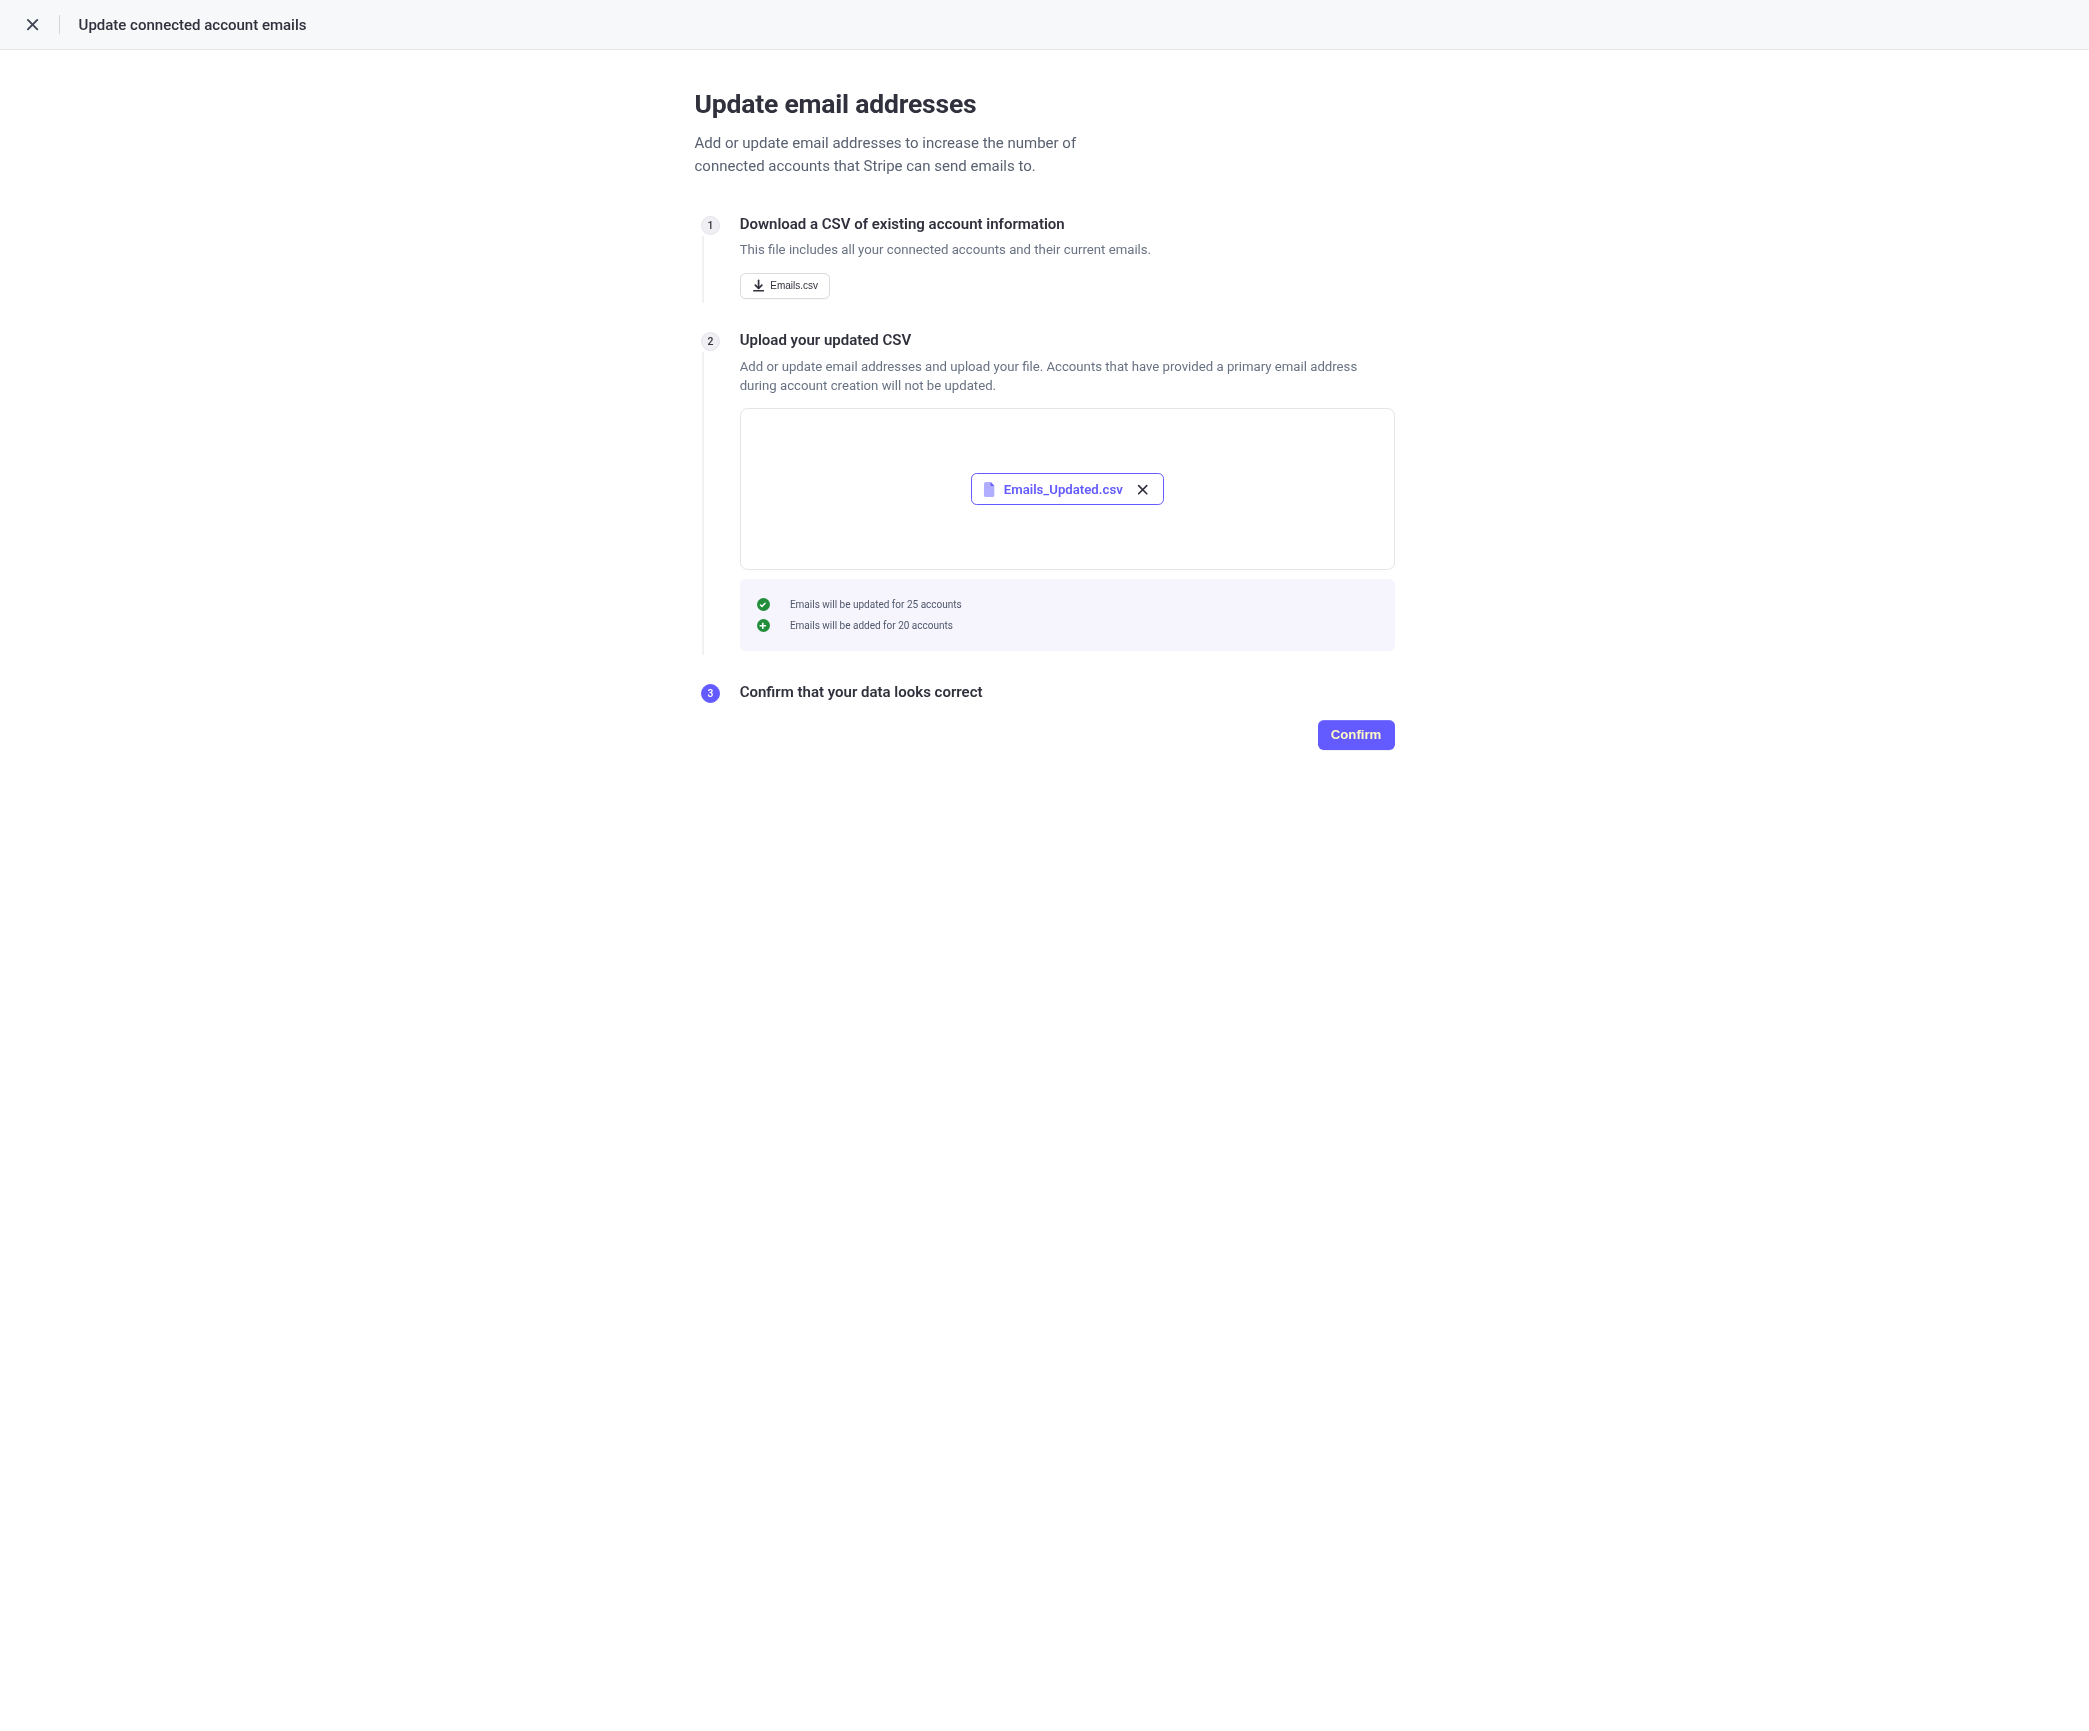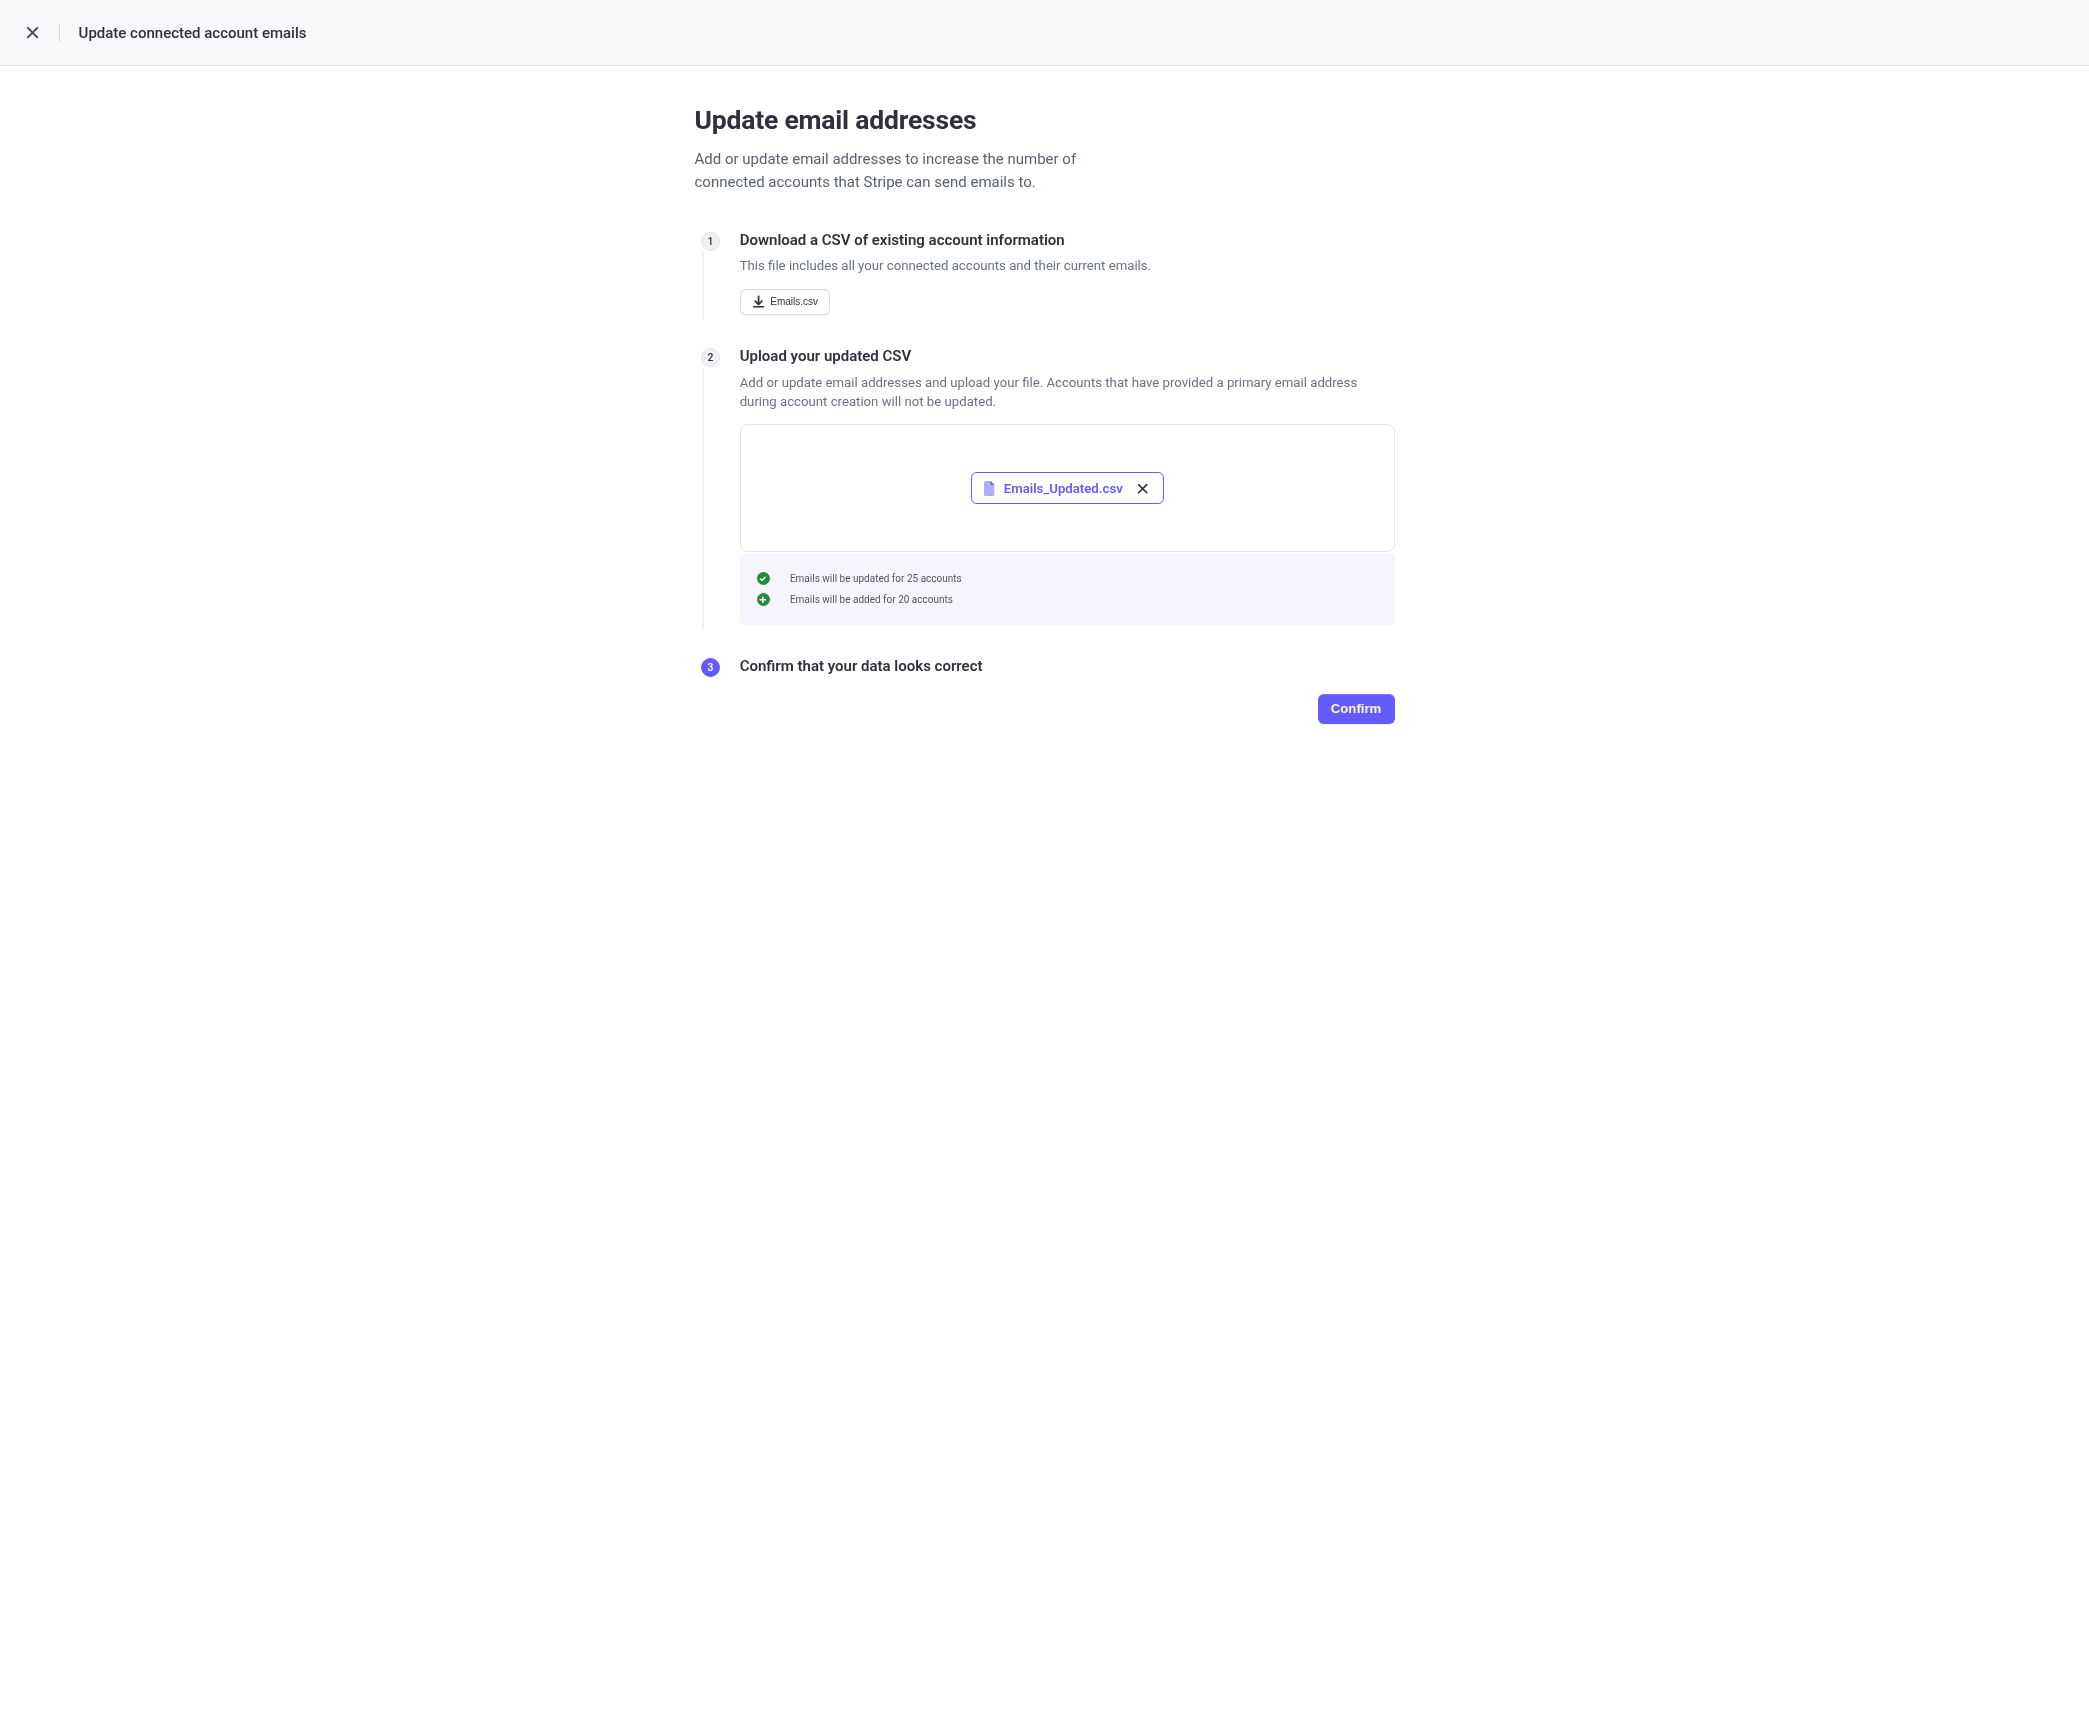--- a/index.html
+++ b/index.html
@@ -8,21 +8,21 @@
     background: #ffffff;
     color: #30313d;
     font-size: 13.2px;
     -webkit-font-smoothing: antialiased;
   }
 
   
   .topbar {
     display: flex;
     align-items: center;
-    height: 66px;
+    height: 50px;
     padding: 0 19px;
     background: #f6f8fa;
     border-bottom: 0.9px solid #e6e6eb;
   }
   .close-btn {
     width: 26.5px; height: 26.5px;
     display: flex; align-items: center; justify-content: center;
     color: #414552;
     cursor: pointer;
     background: none; border: none;
@@ -129,25 +129,25 @@
     font-weight: 400;
     color: #30313d;
     cursor: pointer;
     box-shadow: 0 0.9px 0.9px rgba(0,0,0,0.03);
   }
 
   
   .upload-box {
     border: 0.9px solid #e4e4e9;
     border-radius: 7.6px;
-    height: 128px;
+    height: 162px;
     display: flex;
     align-items: center;
     justify-content: center;
-    margin-bottom: 1px;
+    margin-bottom: 9px;
     background: #fff;
   }
   .file-chip {
     display: inline-flex;
     align-items: center;
     gap: 7.6px;
     padding: 6.6px 11.4px;
     border: 0.9px solid #635bff;
     border-radius: 5.7px;
     color: #635bff;

